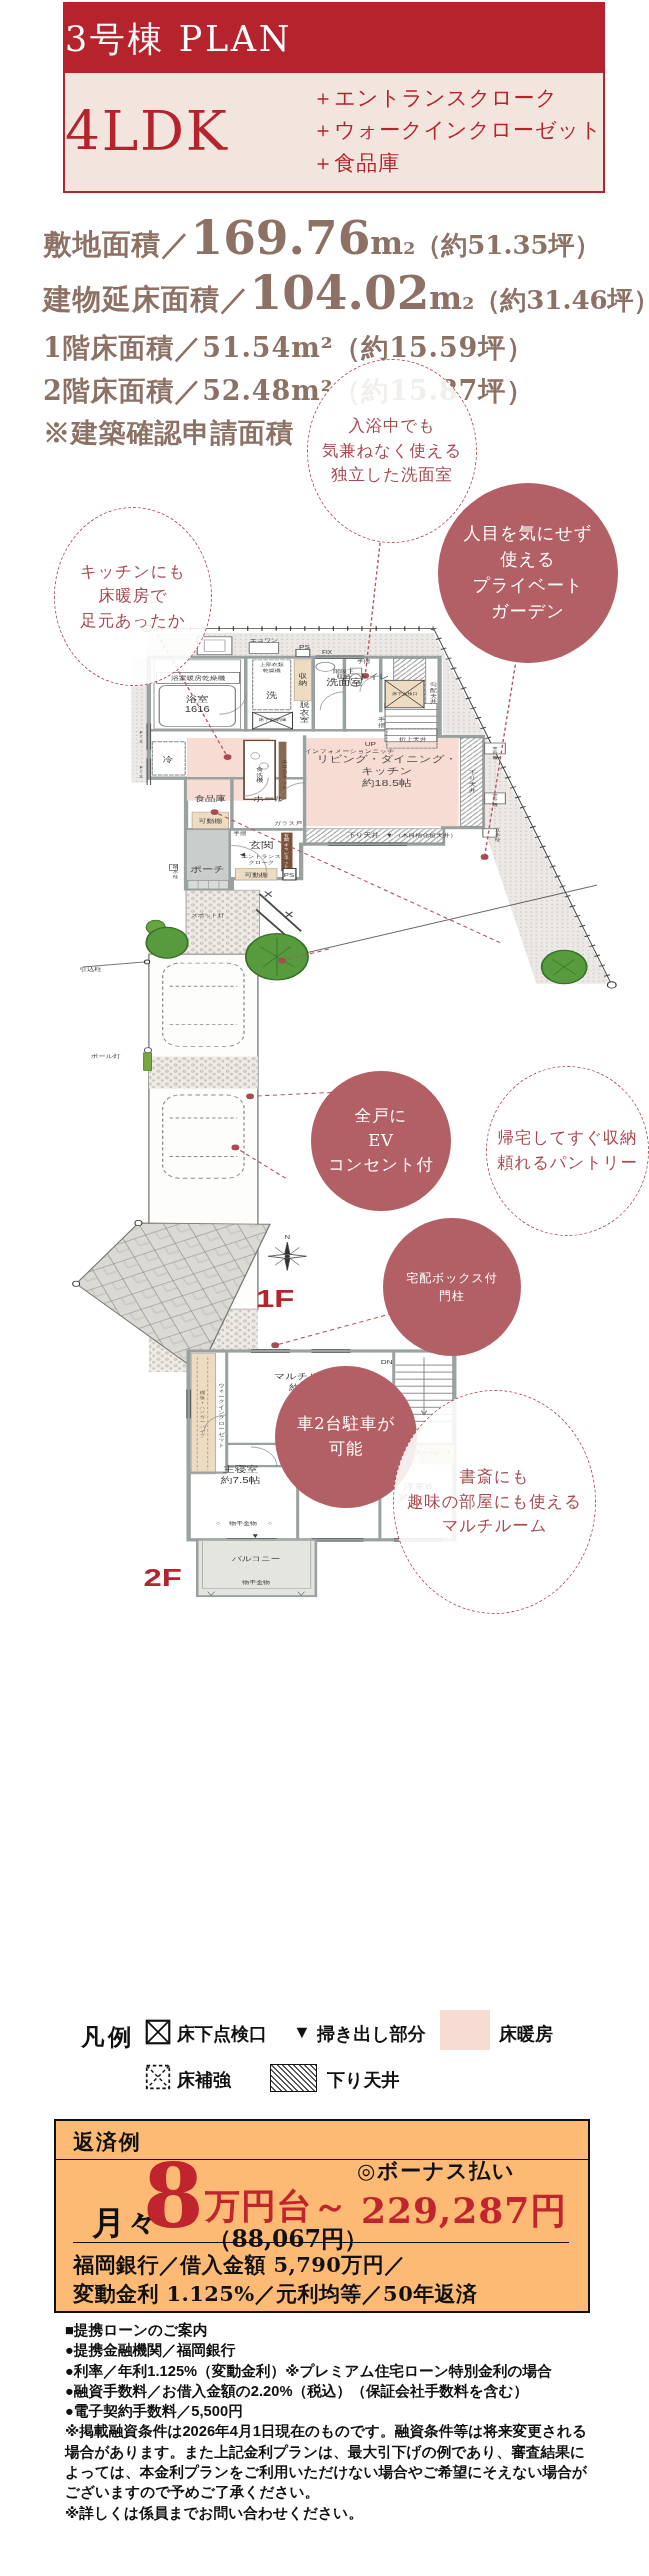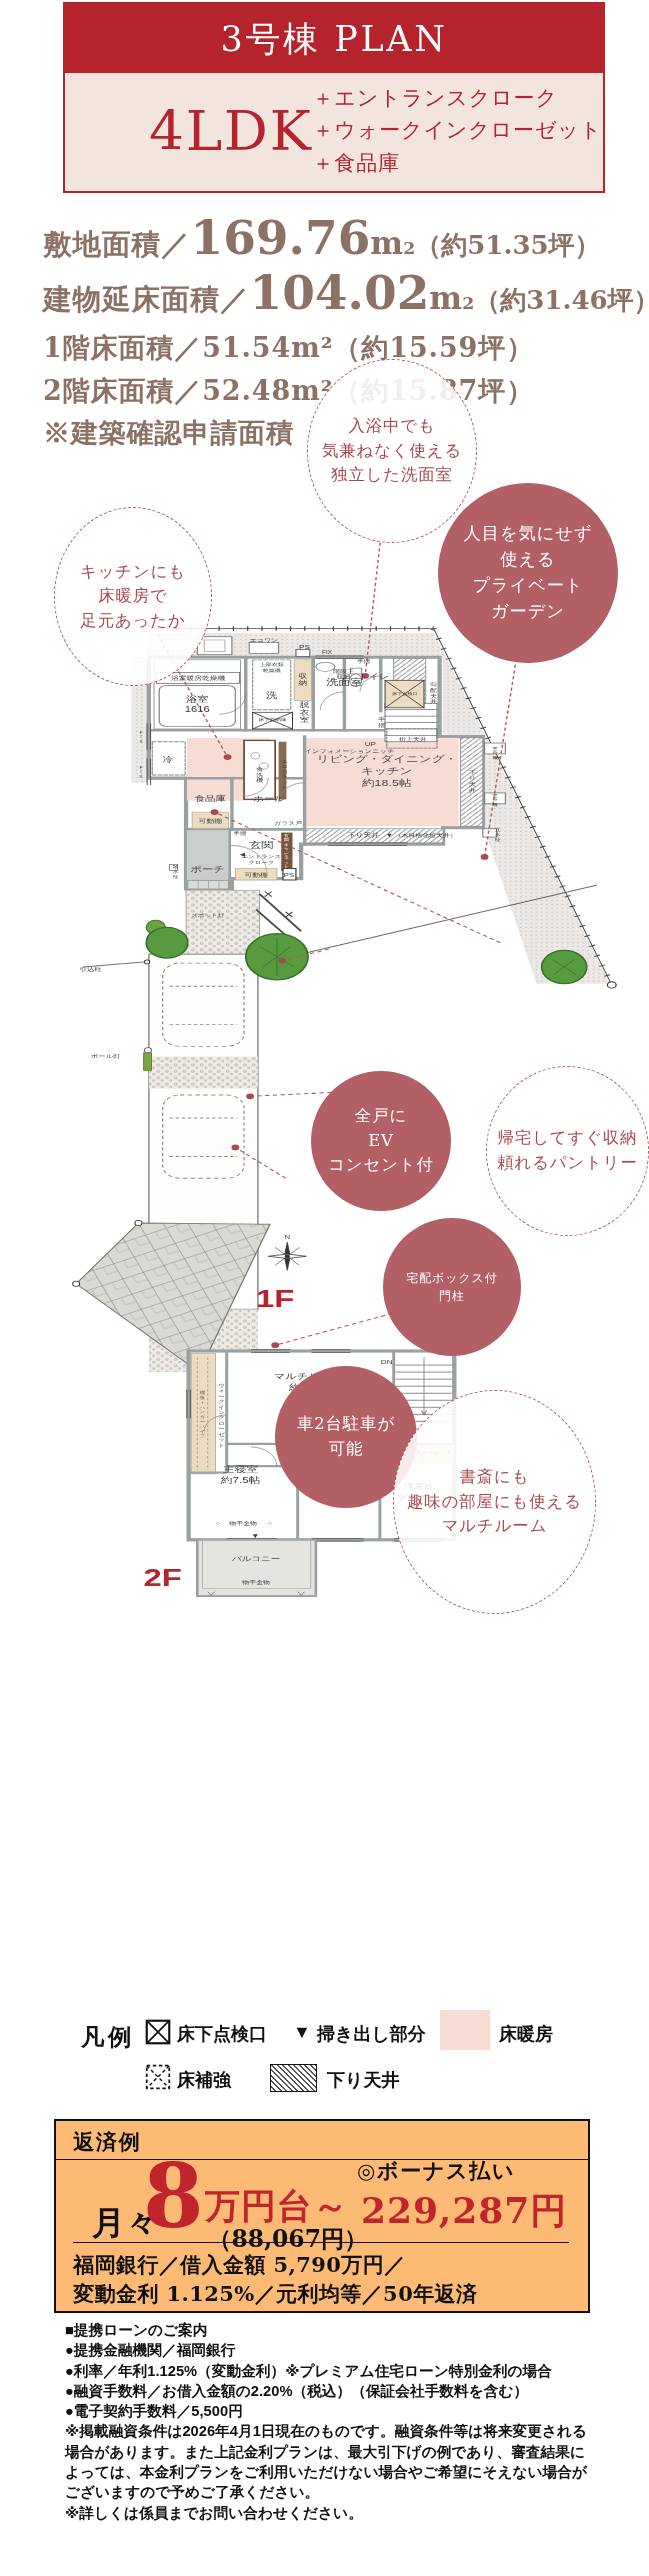--- a/index.html
+++ b/index.html
@@ -1,24 +1,24 @@
 <!DOCTYPE html>
 <html style="font-size:14px"><head>
 <meta charset="utf-8">
 <style>
   html,body{margin:0;padding:0;background:#888;}
   #page{position:relative;width:649px;height:2576px;background:#ffffff;margin:0 auto;overflow:hidden;
         font-family:"DejaVu Serif","Liberation Serif",serif;}
   .abs{position:absolute;}
   
   #header{left:63px;top:1.7px;width:538px;border:2.6px solid #b5232d;background:#f2e5de;}
-  #header-bar{background:#b5232d;color:#fff;text-align:center;padding:12px 0 10.4px 0;
+  #header-bar{background:#b5232d;color:#fff;padding:12px 0 10.4px 0;
               font-size:35px;letter-spacing:2.6px;}
   #header-body{display:flex;align-items:center;padding:8.7px 0 12px 0;}
-  #ldk{width:46%;text-align:right;color:#b5232d;font-size:55px;letter-spacing:1.7px;}
+  #ldk{width:46%;text-align:left;color:#b5232d;font-size:55px;letter-spacing:1.7px;}
   #features{color:#b5232d;font-size:21px;line-height:1.55;letter-spacing:0.9px;}
   
   .area-line{color:#8c7164;font-weight:bold;white-space:nowrap;display:flex;align-items:baseline;}
   .al-label{font-size:28.6px;letter-spacing:0.9px;}
   .al-value{font-size:47px;letter-spacing:0;}
   .al-unit{font-size:31px;}
   .al-sup{font-size:17.3px;vertical-align:super;}
   .al-tsubo{font-size:26px;}
   .area-small{color:#8c7164;font-weight:bold;font-size:27px;white-space:nowrap;letter-spacing:0.9px;}
   

